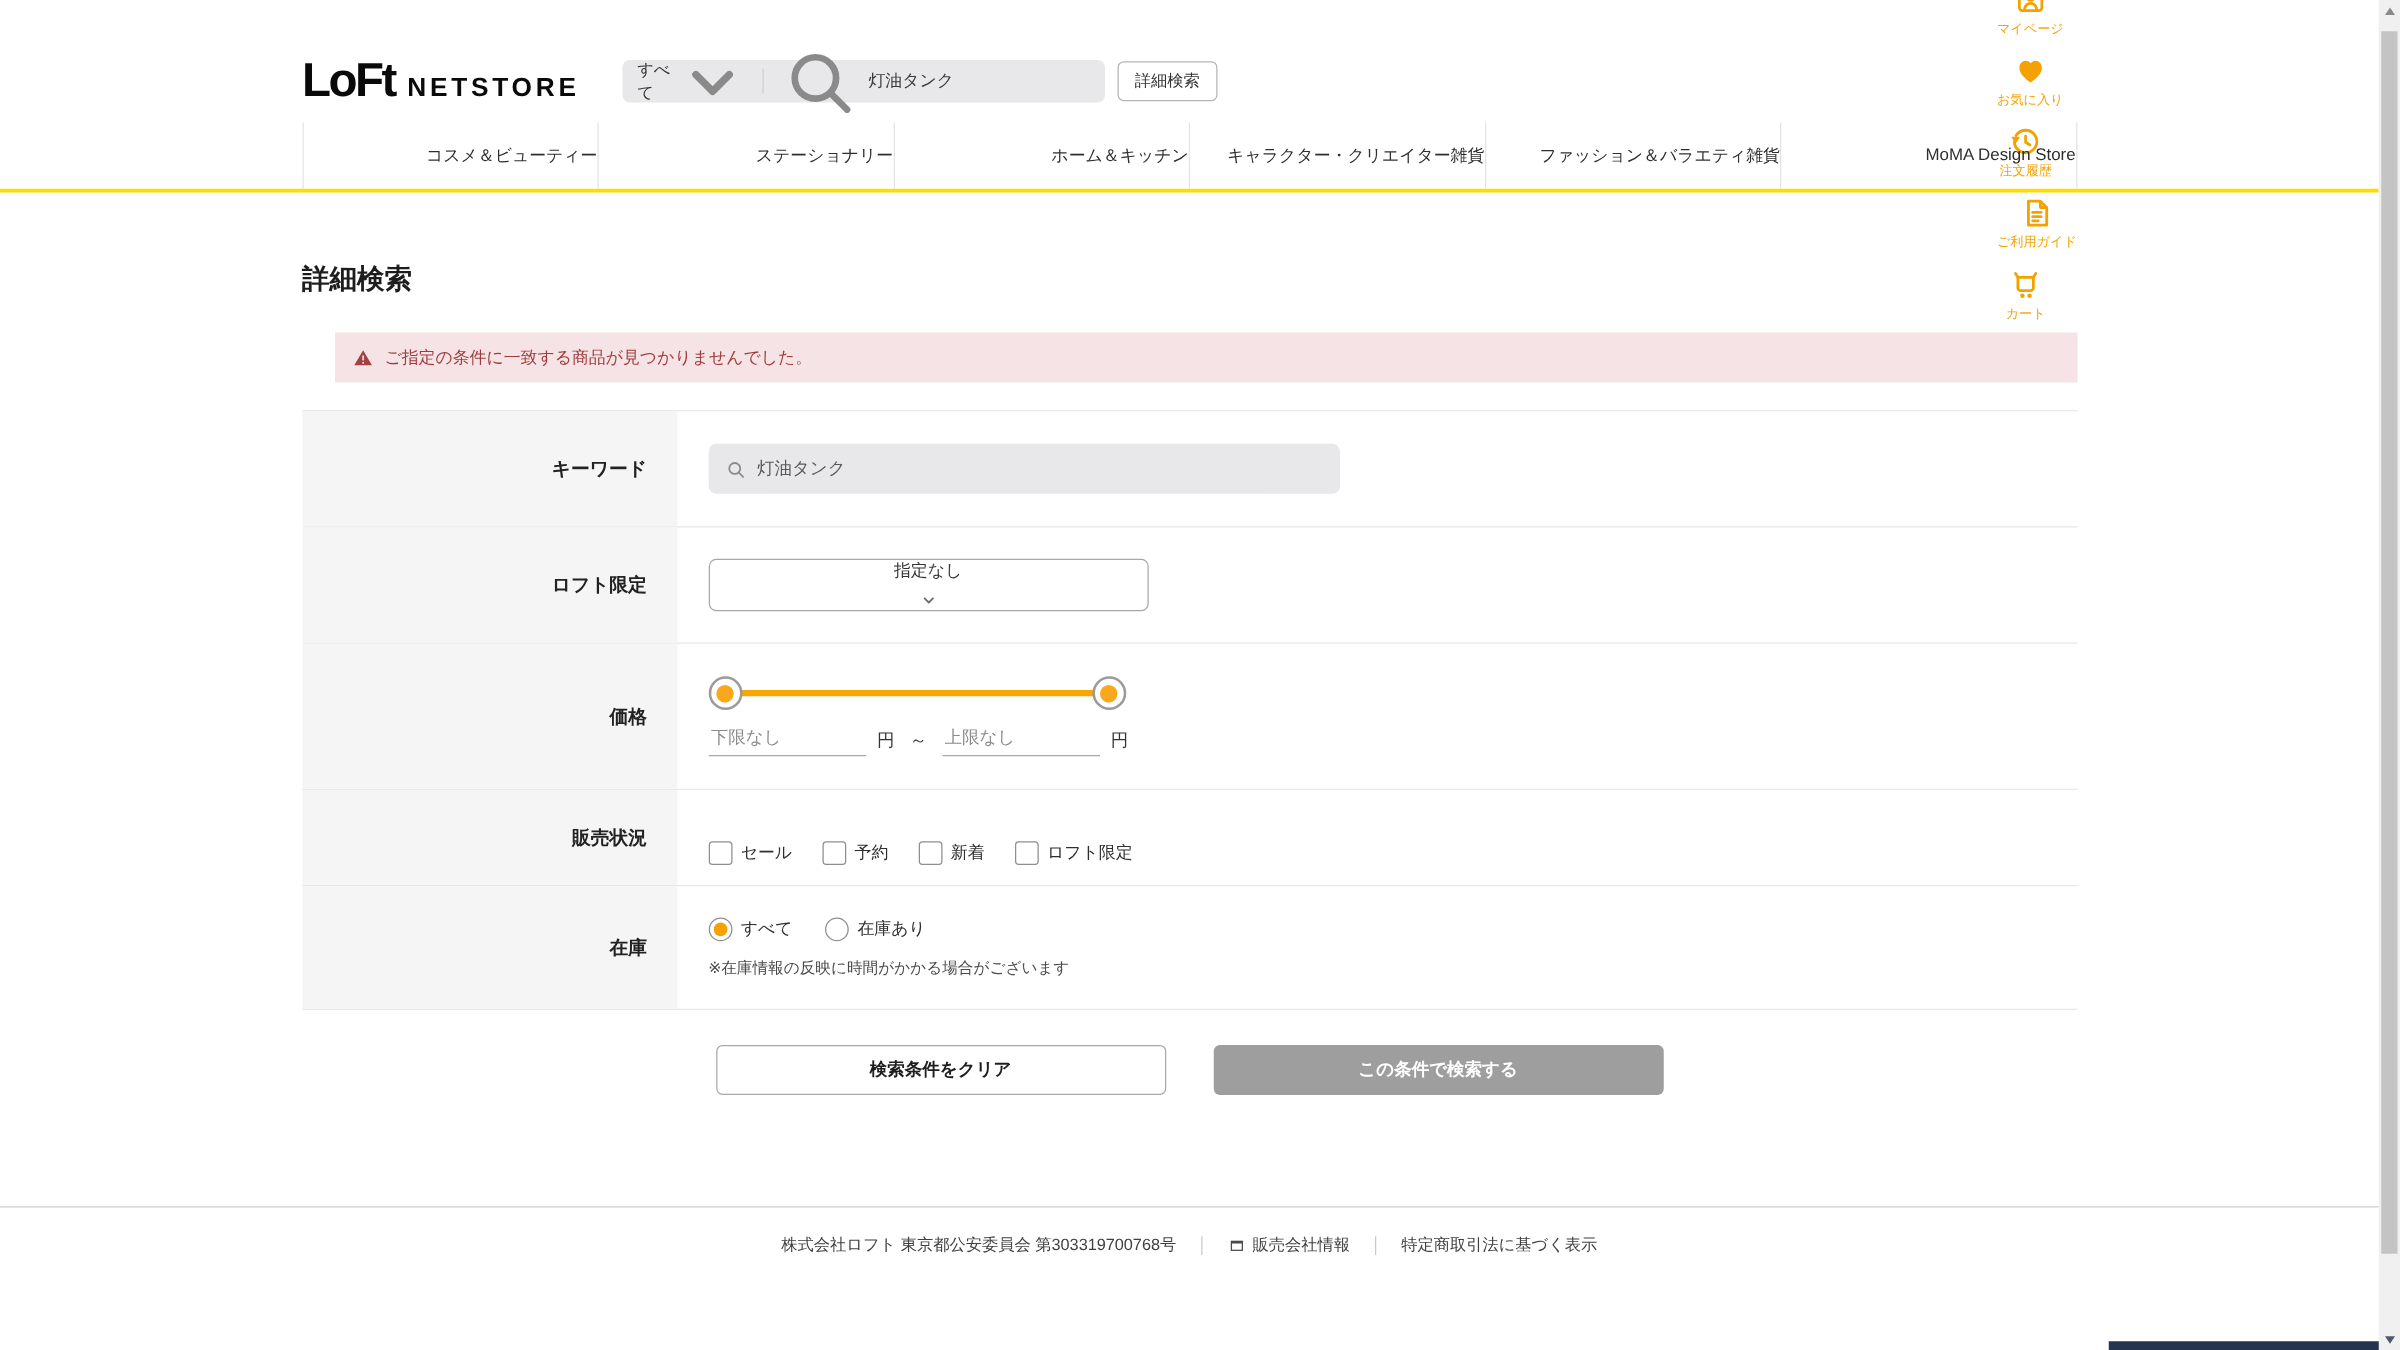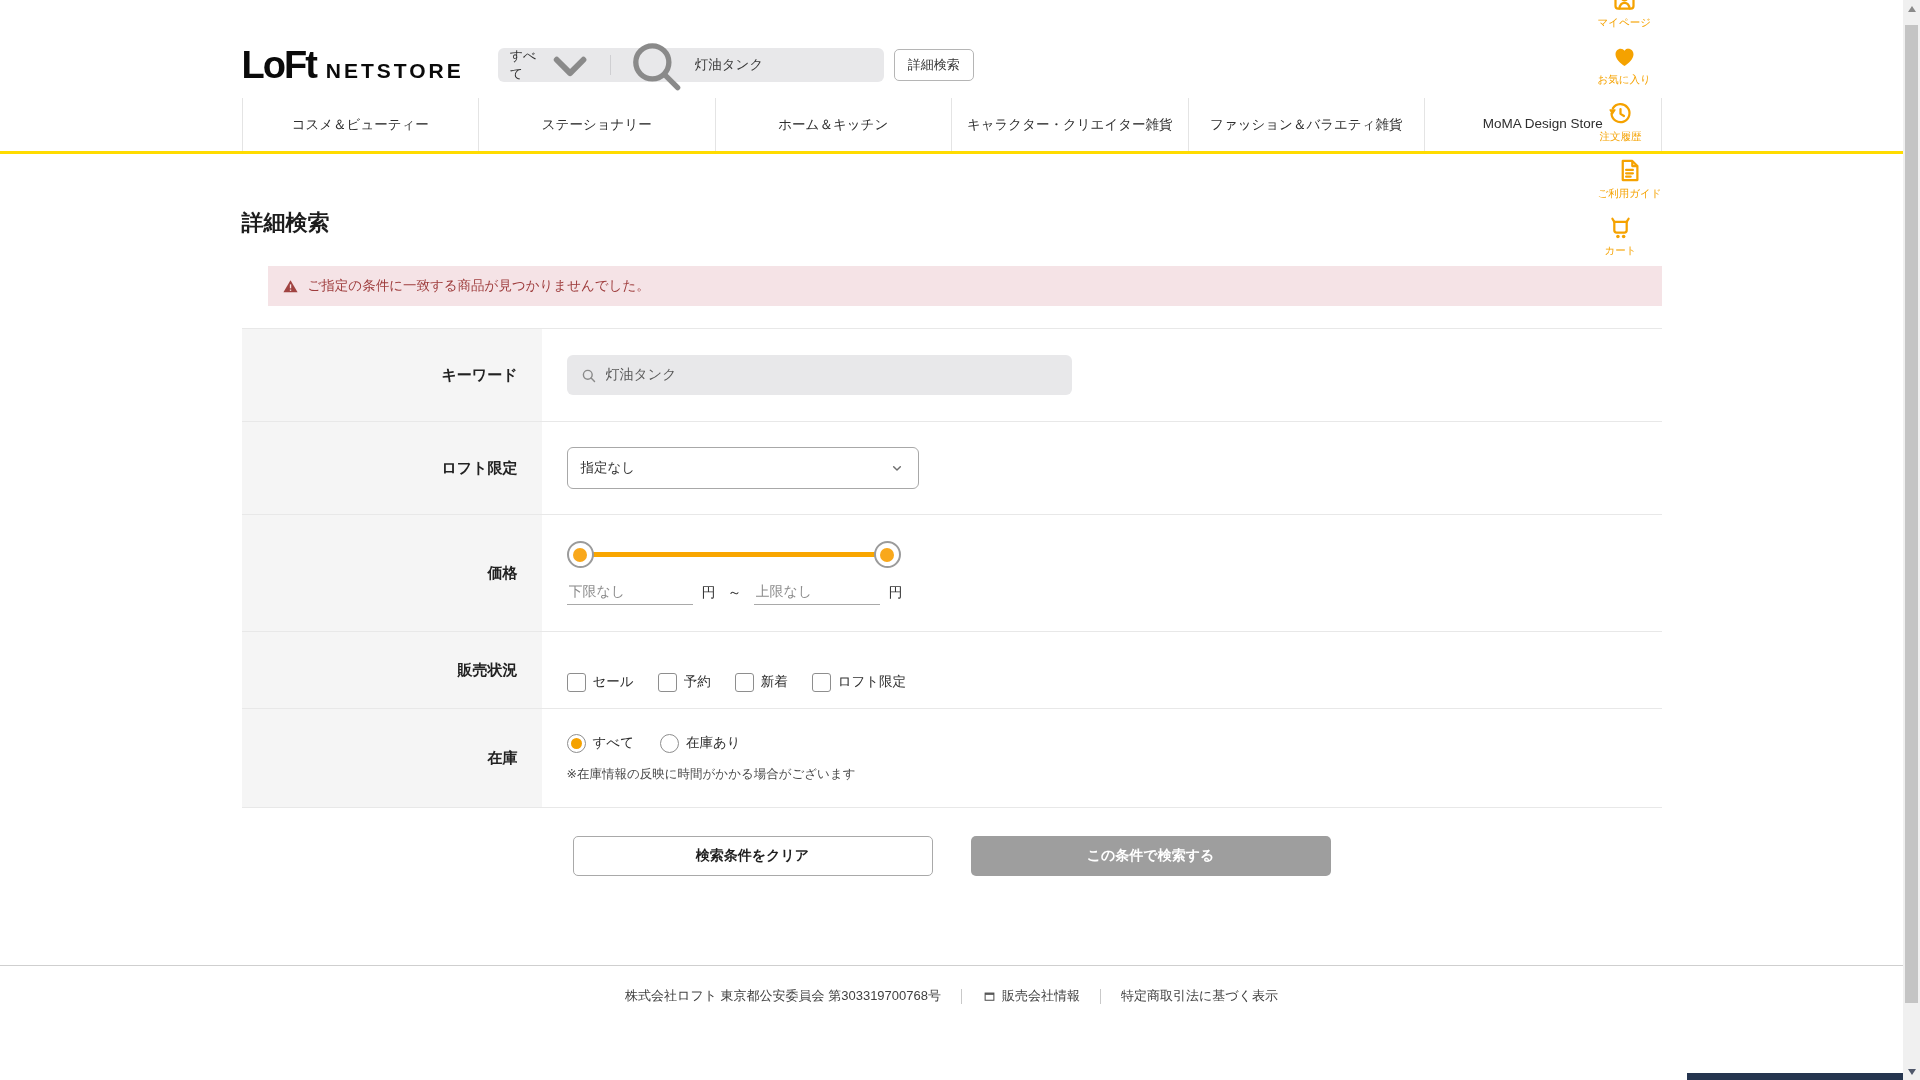--- a/index.html
+++ b/index.html
@@ -30,21 +30,21 @@
     border-radius:5px; font-size:13px; color:#333; cursor:pointer; font-family:inherit; }
 
   .utility { margin-left:auto; display:flex; align-items:flex-start; gap:13px;flex-direction:column; }
   .u-item { display:flex; flex-direction:column; align-items:center; gap:3px; text-decoration:none;
     color:#F5A200; font-size:10.5px; cursor:pointer; min-width:46px; }
   .u-item svg { width:27px; height:27px; }
 
   
   .mainnav { border-bottom:3px solid #FFDC00; background:#fff; }
   .nav-list { display:flex; list-style:none; width:1420px; margin:0 auto; }
-  .nav-item { flex:1; text-align:center; font-size:13.5px; color:#2e2e2e; padding:18px 0 17px;
+  .nav-item { flex:1; text-align:right; font-size:13.5px; color:#2e2e2e; padding:18px 0 17px;
     border-left:1px solid #e4e4e4; cursor:pointer; white-space:nowrap; }
   .nav-item:last-child { border-right:1px solid #e4e4e4; }
 
   
   h1.page-title { font-size:22px; font-weight:700; color:#1d1d1d; margin-top:54px; }
   .alert { margin-top:28px; height:40px; background:#F5E3E6; color:#9E3C3C; font-size:13.5px;
     display:flex; align-items:center; gap:9px; padding:0 14px;margin-left:26px; }
   .alert svg { width:17px; height:17px; flex:none; }
 
   .form-table { margin-top:22px; }
@@ -62,31 +62,31 @@
   .row-stock { height:100px; }
 
   .kw-box { width:505px; height:40px; background:#E8E8EA; border-radius:6px; display:flex;
     align-items:center; gap:9px; padding:0 13px; }
   .kw-box svg { width:17px; height:17px; flex:none; }
   .kw-box input { flex:1; border:none; background:transparent; outline:none; font-size:14px; color:#5a5a5a;
     font-family:inherit; }
 
   .select-box { width:352px; height:42px; border:1px solid #A8A8A8; border-radius:6px; background:#fff;
     display:flex; align-items:center; justify-content:space-between; padding:0 13px; font-size:13.5px;
-    color:#333; cursor:pointer; }
+    color:#333; cursor:pointer;flex-direction:column; }
   .select-box svg { width:16px; height:16px; }
 
   .price-field { flex-direction:column; align-items:flex-start; justify-content:center; }
   .slider { position:relative; width:308px; height:27px; margin-left:13px; }
   .slider-track { position:absolute; left:0; right:0; top:11px; height:5px; background:#F9A600; border-radius:3px; }
   .handle { position:absolute; top:0; width:27px; height:27px; border:2.5px solid #9B9B9B; border-radius:50%;
     background:#fff; display:flex; align-items:center; justify-content:center; cursor:pointer; }
   .handle::after { content:""; width:14px; height:14px; border-radius:50%; background:#F9A81B; }
   .handle.left { left:-13px; } .handle.right { right:-13px; }
-  .price-inputs { display:flex; align-items:center; margin-top:13px; font-size:14px; color:#333; }
+  .price-inputs { display:flex; align-items:center; margin-top:13px; font-size:14px; color:#333;font-family:Liberation Serif, serif; }
   .price-inputs input { width:126px; border:none; border-bottom:1px solid #A9A9A9; background:transparent;
     outline:none; font-size:14px; color:#333; padding:2px 2px 5px; font-family:inherit; }
   .price-inputs input::placeholder { color:#8b8b8b; }
   .unit { margin:0 12px 0 9px; }
   .tilde { margin-right:12px; }
 
   .swatch-list { display:flex; list-style:none; gap:13.5px; }
   .swatch { width:27px; height:27px; border-radius:50%; border:2px solid #D8D8D8; background:#fff; cursor:pointer; }
   .sw-goldsilver { background: linear-gradient(90deg,#D8B365 0 50%,#EFEFEA 50% 100%); }
   .sw-clear { background: linear-gradient(135deg,#CFE4F7 0 32%,#ffffff 32% 42%,#CFE4F7 42% 56%,#ffffff 56% 66%,#CFE4F7 66% 100%); }

